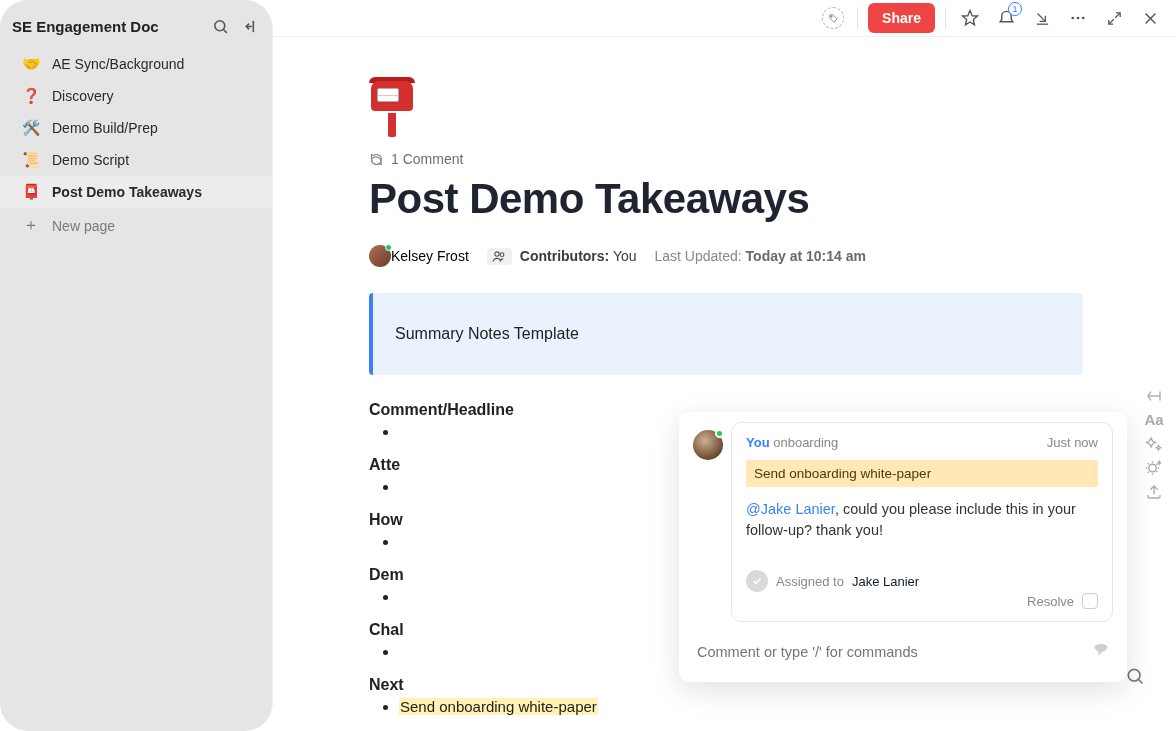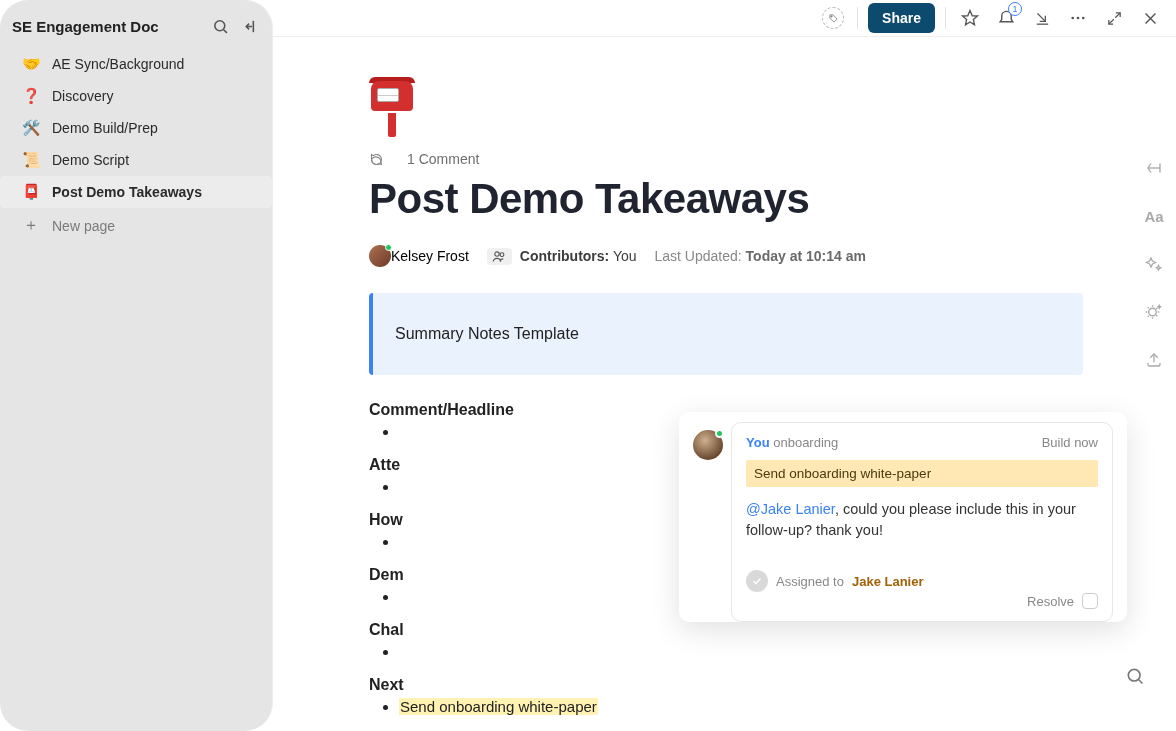--- a/index.html
+++ b/index.html
@@ -66,21 +66,21 @@
   .topbar {
     height: 46px;
     border-bottom: 1px solid #eee;
     display: flex;
     align-items: center;
     justify-content: flex-end;
     padding: 0 12px;
     gap: 8px;
   }
   .share-btn {
-    background: #0c4a6e;
+    background: #ef4444;
     color: #fff;
     border: none;
     padding: 7px 14px;
     font-size: 14px;
     font-weight: 600;
     border-radius: 6px;
     cursor: pointer;
   }
   .topbar .ticon {
     width: 28px; height: 28px;
@@ -108,23 +108,23 @@
 
   
   .rightrail {
     position: absolute;
     right: 0;
     top: 46px;
     width: 44px;
     bottom: 0;
     display: flex;
     flex-direction: column;
-    gap: 24px;
     padding-top: 110px;
     align-items: center;
+    justify-content: center;
   }
   .rightrail .ricon {
     color: #999;
     cursor: pointer;
     width: 24px; height: 24px;
     display: flex; align-items: center; justify-content: center;
     font-size: 16px;
   }
 
   
@@ -163,21 +163,21 @@
     background: #d32f2f;
     bottom: 0; left: 19px;
     border-radius: 0 0 2px 2px;
   }
   .mailbox-cap{
     position:absolute; width:46px; height:6px; background:#b71c1c;
     top:0; left:0; border-radius:6px 6px 0 0;
   }
 
   .comment-count {
-    display: flex; align-items: center; gap: 23px;
+    display: flex; align-items: center; gap: 7px;
     color: #6f6f6f; font-size: 14px; margin-bottom: 8px;
   }
   .doc-title {
     font-size: 42px;
     font-weight: 800;
     letter-spacing: -0.5px;
     margin-bottom: 22px;
     color: #1f2430;
   }
 
@@ -270,21 +270,21 @@
   }
   .msg{ font-size:14.5px; color:#333; line-height:1.45; margin-bottom:12px;}
   .msg .mention{ color:#3b82f6; }
   .assign-row{
     display:flex; align-items:center; gap:8px; font-size:13px; color:#888;
   }
   .assign-row .check{
     width:22px; height:22px; border-radius:50%; background:#d9d9d9;
     display:flex; align-items:center; justify-content:center; color:#fff;
   }
-  .assign-row .name{ color:#a16207; font-weight:700; }
+  .assign-row .name{ color:#0f172a; font-weight:400; }
   .assign-row .resolve{ margin-left:auto; color:#888; display:flex; align-items:center; gap:8px;margin-top:40px;}
   .assign-row .resolve .box{
     width:16px; height:16px; border:1.5px solid #ccc; border-radius:4px;
   }
   .popup-input{
     margin: 14px 14px 14px;
     display:flex; align-items:center;
   }
   .popup-input input{
     flex:1; border:none; outline:none; font-size:14.5px; color:#555;
@@ -522,36 +522,44 @@
     <div class="popup">
       <div class="popup-avatar">
           <span class="presence"></span>
         </div>
       <div class="popup-card">
         <div class="popup-head">
           <span class="who">
             <span class="you">You</span>
             <span class="act"> </span><span class="act">onboarding</span>
           </span>
-          <span class="when">Build now</span>
+          <span class="when">Just now</span>
         </div>
         <div class="quoted">Send onboarding white-paper</div>
         <div class="msg">
           <span class="mention">@Jake Lanier</span><span>, could you please include this in your follow-up? thank you!</span>
         </div>
         <div class="assign-row">
           <span class="check">
             <svg width="12" height="12" viewBox="0 0 24 24" fill="none" stroke="#fff" stroke-width="3">
                 <polyline points="5 12 10 17 19 7"></polyline>
               </svg>
           </span>
           <span>Assigned to</span>
           <span class="name">Jake Lanier</span>
           <span class="resolve">
             <span>Resolve</span>
             <span class="box"></span>
           </span>
         </div>
       </div>
+      <div class="popup-input">
+        <input type="text" placeholder="Comment or type '/' for commands" style="">
+        <span class="send">
+          <svg width="20" height="18" viewBox="0 0 24 22" fill="#cfcfcf">
+              <path d="M4 4a10 8 0 0 1 16 0 10 8 0 0 1-7 7l-4 5 0-5A10 8 0 0 1 4 4z"></path>
+            </svg>
+        </span>
+      </div>
     </div>
 
   </div>
 </div>
 
 </body></html>

